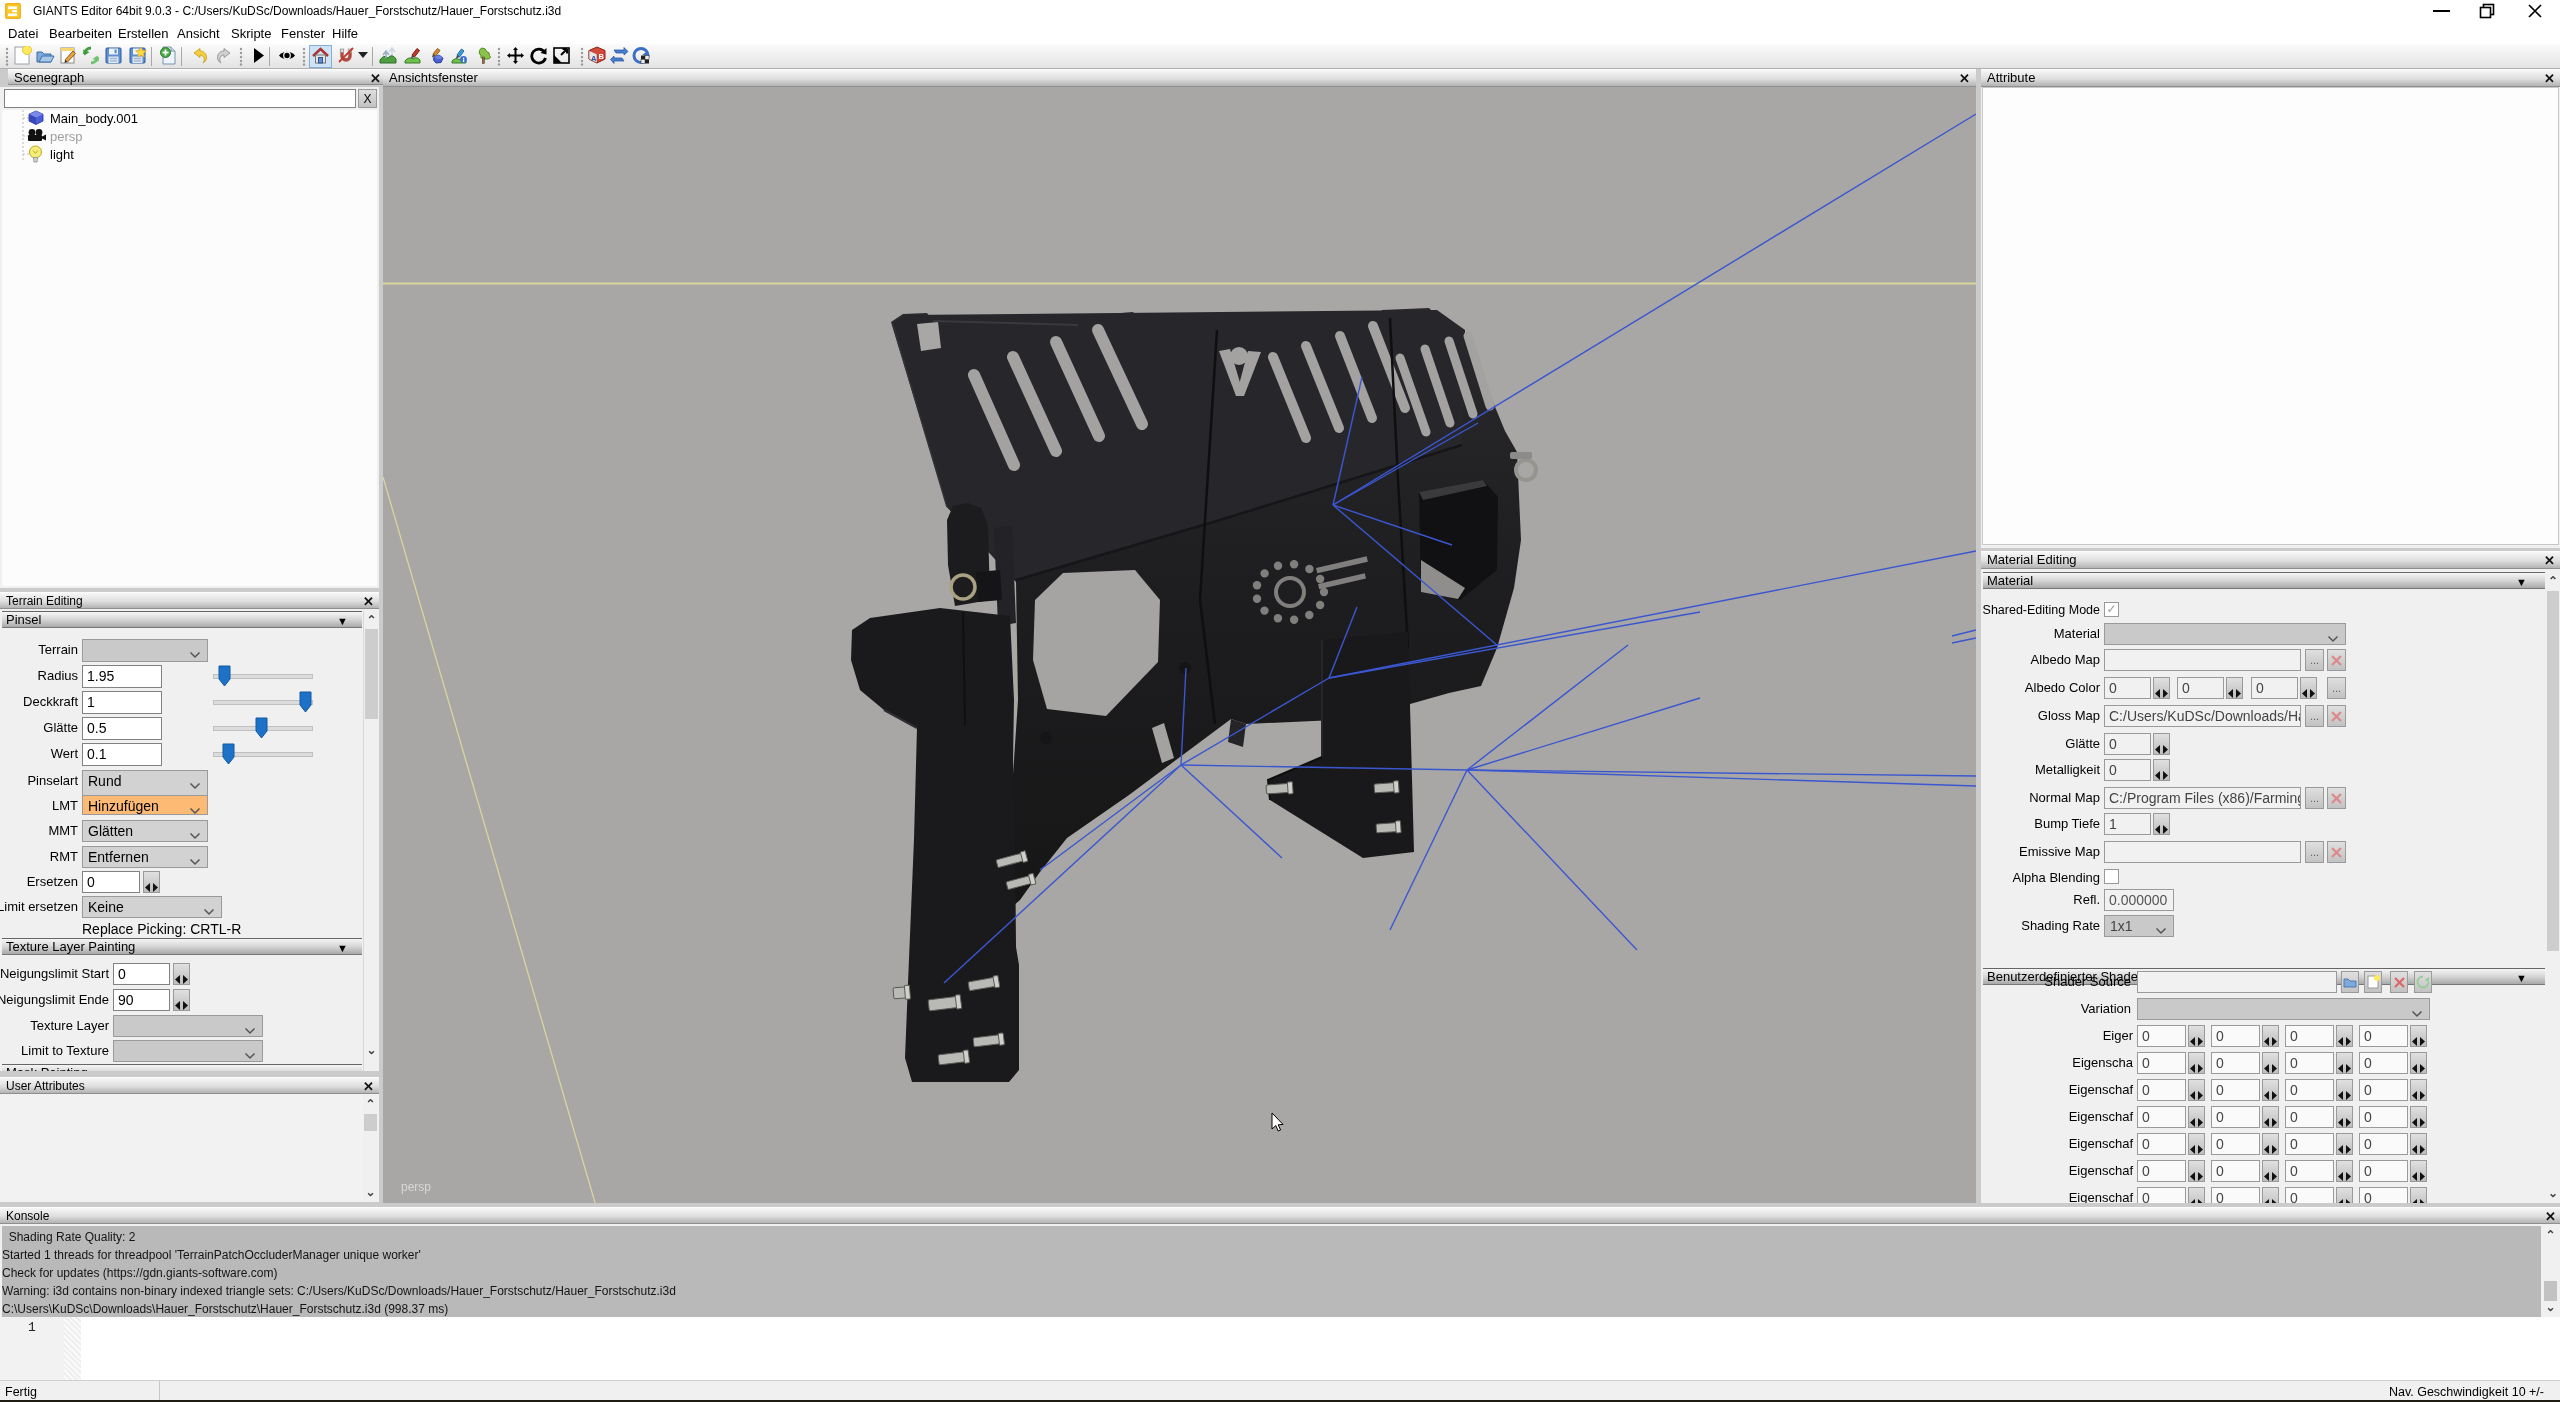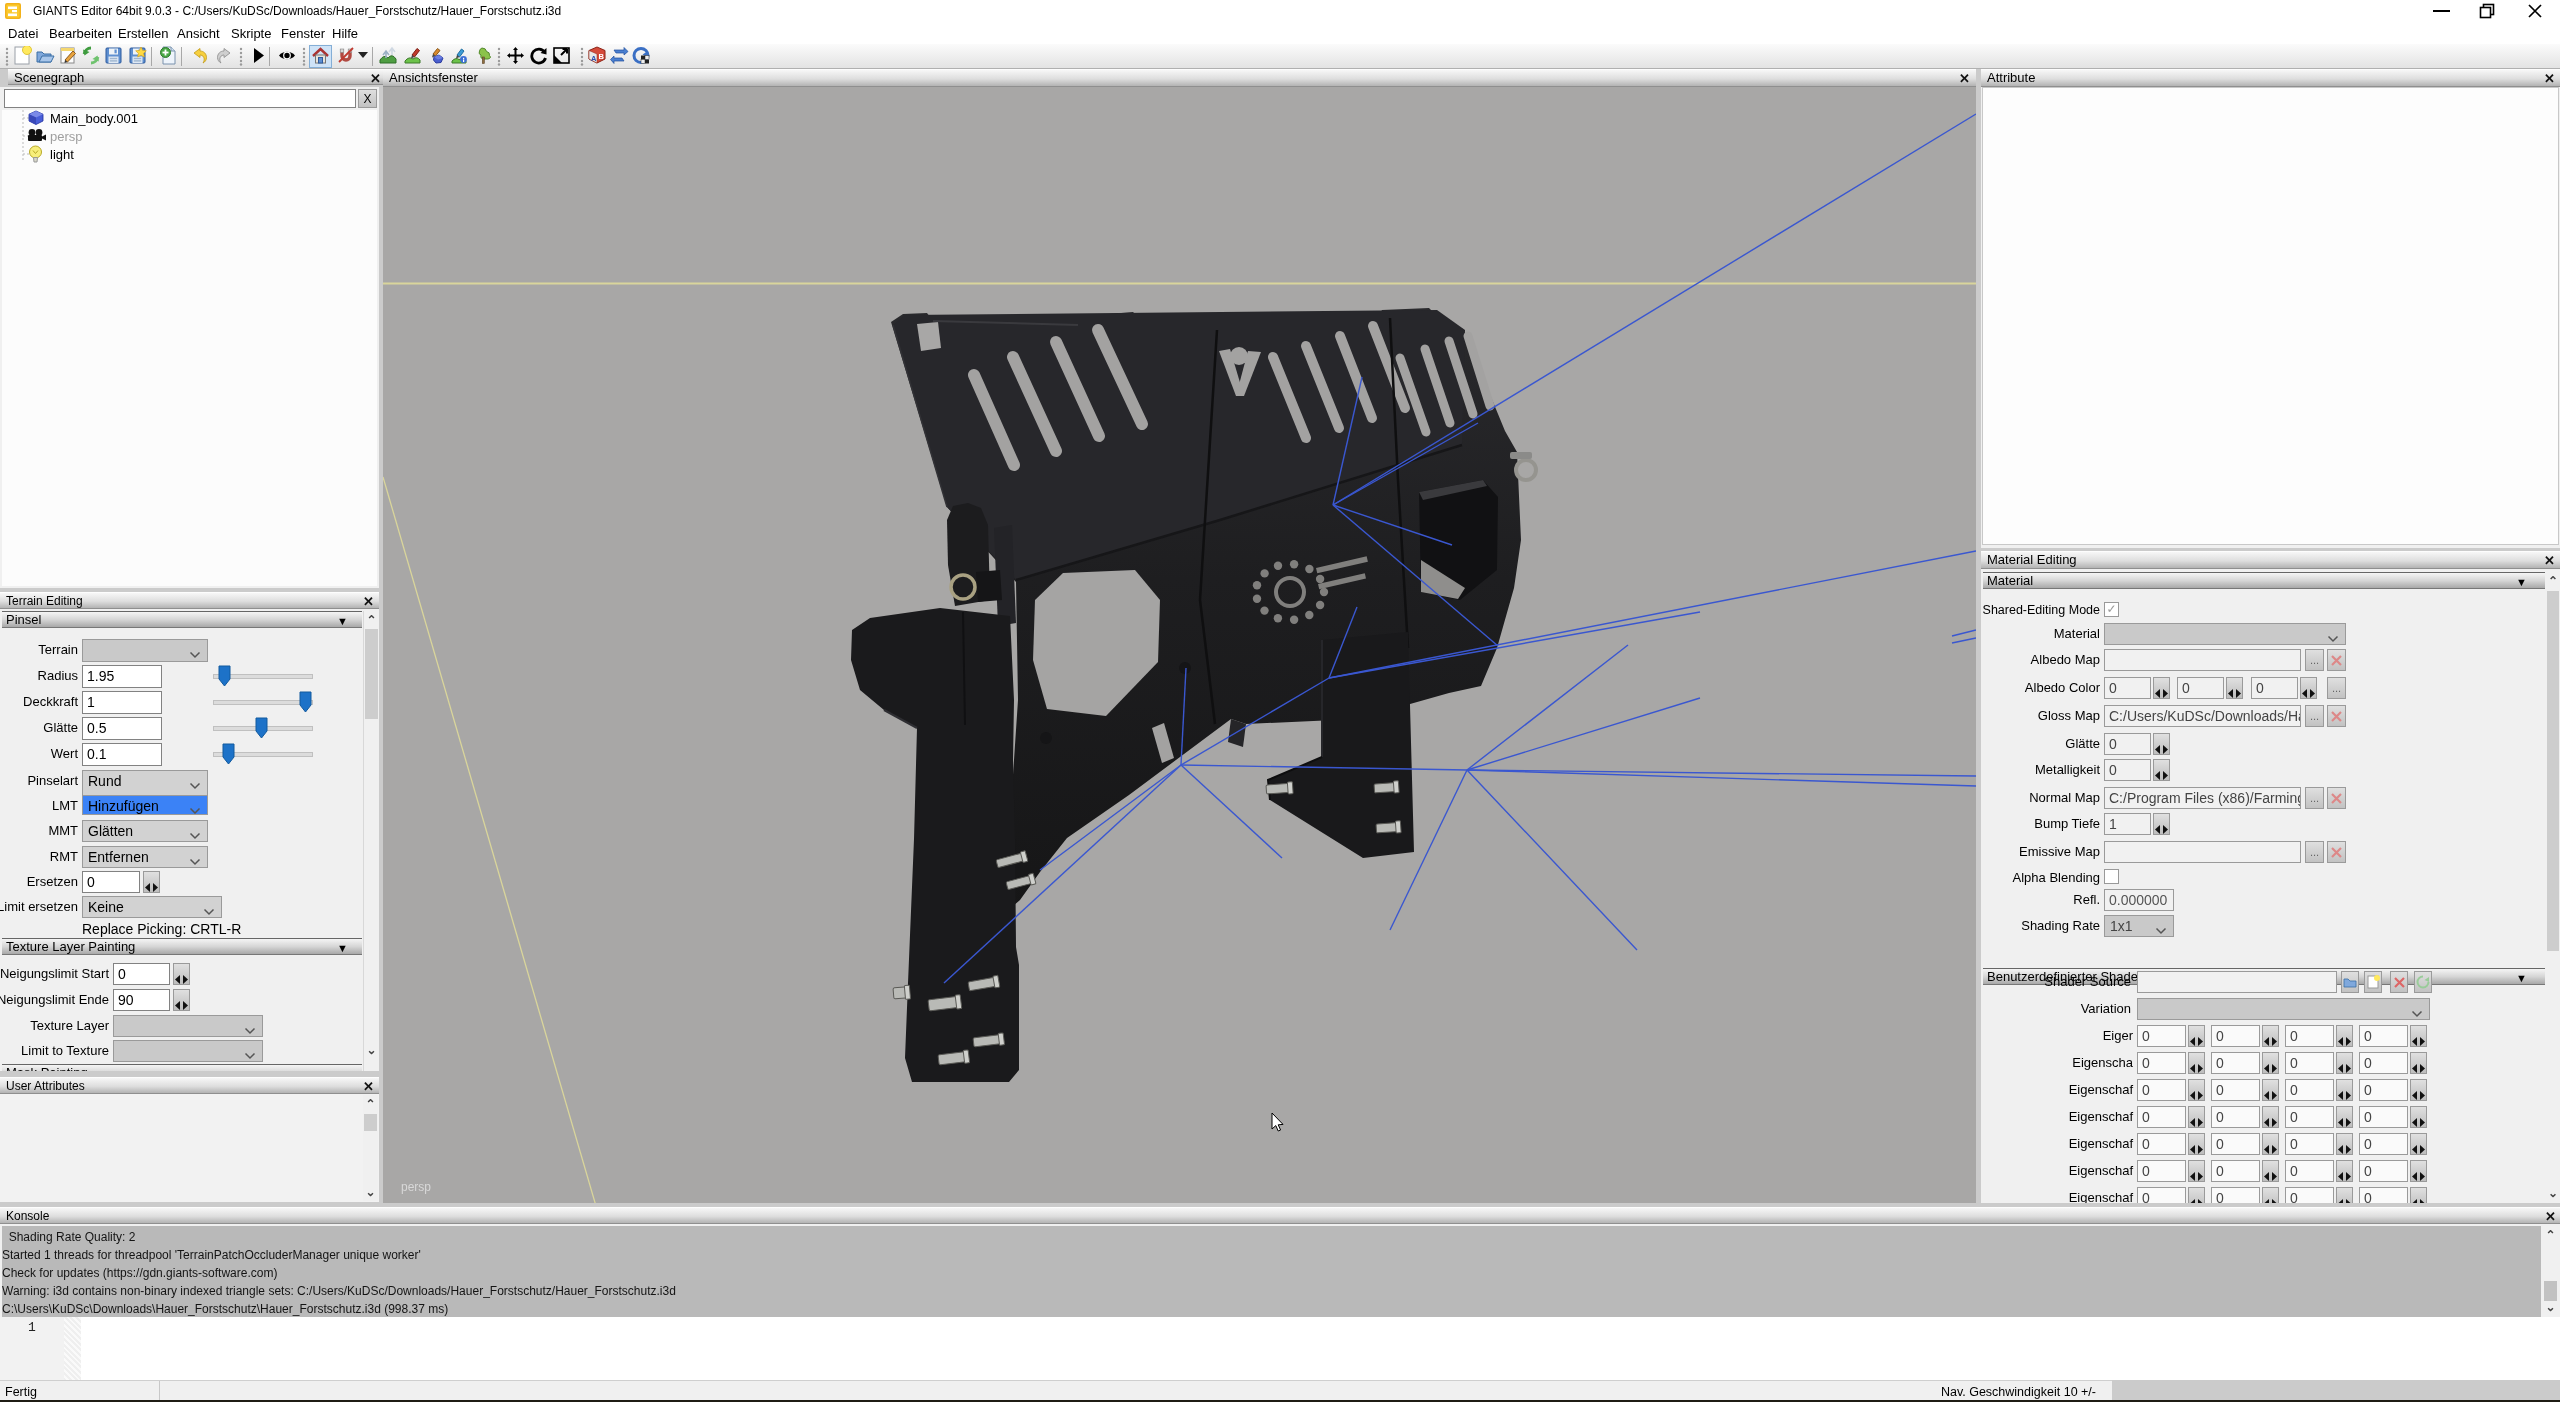--- a/index.html
+++ b/index.html
@@ -304,21 +304,21 @@
     <div class="inp" style="left:82px;top:134px;width:80px;height:23px;">0.1</div>
     <div class="abs" style="left:213px;top:143px;width:98px;height:3px;background:#dcdcdc;border:1px solid #c0c0c0;"></div>
     <svg class="abs" style="left:222px;top:134px" width="13" height="22">
       <path d="M1,1 L12,1 L12,14 L6.5,21 L1,14 Z" fill="#1d72c8" stroke="#135a9e"></path>
     </svg>
     <div class="lbl" style="right:301px;top:164px;">Pinselart</div>
     <div class="drop" style="left:82px;top:161px;width:126px;height:32px;background:#d2d2d2;">Rund<i><svg width="12" height="8" viewBox="0 0 12 8">
           <path d="M1.5,1.5 L6,6 L10.5,1.5" stroke="#555" stroke-width="1.5" fill="none"></path>
         </svg></i></div>
     <div class="lbl" style="right:301px;top:189px;">LMT</div>
-    <div class="drop" style="left:82px;top:186px;width:126px;height:20px;background:#3b82f6;">Hinzufügen<i><svg width="12" height="8" viewBox="0 0 12 8">
+    <div class="drop" style="left:82px;top:186px;width:126px;height:20px;background:#fdba74;">Hinzufügen<i><svg width="12" height="8" viewBox="0 0 12 8">
           <path d="M1.5,1.5 L6,6 L10.5,1.5" stroke="#555" stroke-width="1.5" fill="none"></path>
         </svg></i></div>
     <div class="lbl" style="right:301px;top:214px;">MMT</div>
     <div class="drop" style="left:82px;top:211px;width:126px;height:22px;background:#d2d2d2;">Glätten<i><svg width="12" height="8" viewBox="0 0 12 8">
           <path d="M1.5,1.5 L6,6 L10.5,1.5" stroke="#555" stroke-width="1.5" fill="none"></path>
         </svg></i></div>
     <div class="lbl" style="right:301px;top:240px;">RMT</div>
     <div class="drop" style="left:82px;top:237px;width:126px;height:22px;background:#d2d2d2;">Entfernen<i><svg width="12" height="8" viewBox="0 0 12 8">
           <path d="M1.5,1.5 L6,6 L10.5,1.5" stroke="#555" stroke-width="1.5" fill="none"></path>
         </svg></i></div>
@@ -788,17 +788,17 @@
   <div class="ar" style="top:2px;">⌃</div>
       <div class="th" style="top:55px;height:20px;background:#c2c2c2;"></div>
   <div class="ar" style="bottom:2px;">⌄</div>
     </div>
  <div class="abs" style="left:0;top:93px;width:2560px;height:63px;background:#ffffff;">
   <div class="abs" style="left:0;top:0;width:64px;height:63px;background:#f2f2f2;"></div>
   <div class="abs" style="left:64px;top:0;width:17px;height:63px;background:repeating-linear-gradient(45deg,#efefef 0 2px,#fafafa 2px 4px);"></div>
   <div class="abs" style="left:28px;top:3px;font-size:13px;color:#222;font-family:'Liberation Mono',monospace;">1</div>
  </div>
 </div>
-<div class="abs" style="left:0;top:1380px;width:2112px;height:20px;background:#f0f0f0;border-top:1px solid #cfcfcf;box-sizing:border-box;text-decoration:underline;">
+<div class="abs" style="left:0;top:1380px;width:2560px;height:20px;background:#f0f0f0;border-top:1px solid #cfcfcf;box-sizing:border-box;text-decoration:underline;">
  <div class="abs" style="left:5px;top:4px;font-size:12.5px;color:#000;">Fertig</div>
  <div class="abs" style="left:159px;top:0px;width:1px;height:20px;background:#c8c8c8;"></div>
  <div class="abs" style="right:16px;top:4px;font-size:12.5px;color:#000;">Nav. Geschwindigkeit 10 +/-</div>
 </div>
 <div class="abs" style="left:0;top:1400px;width:2560px;height:2px;background:#1f1c14;"></div>
 </body></html>

